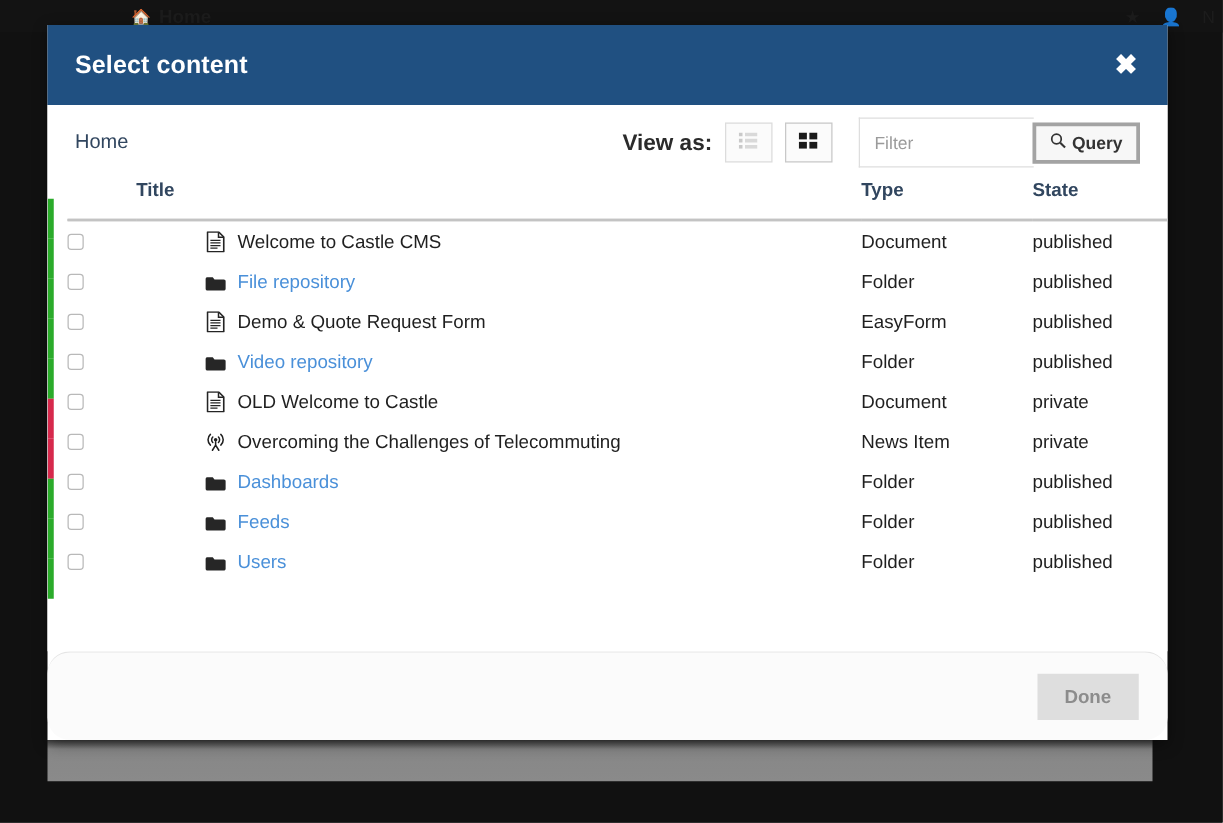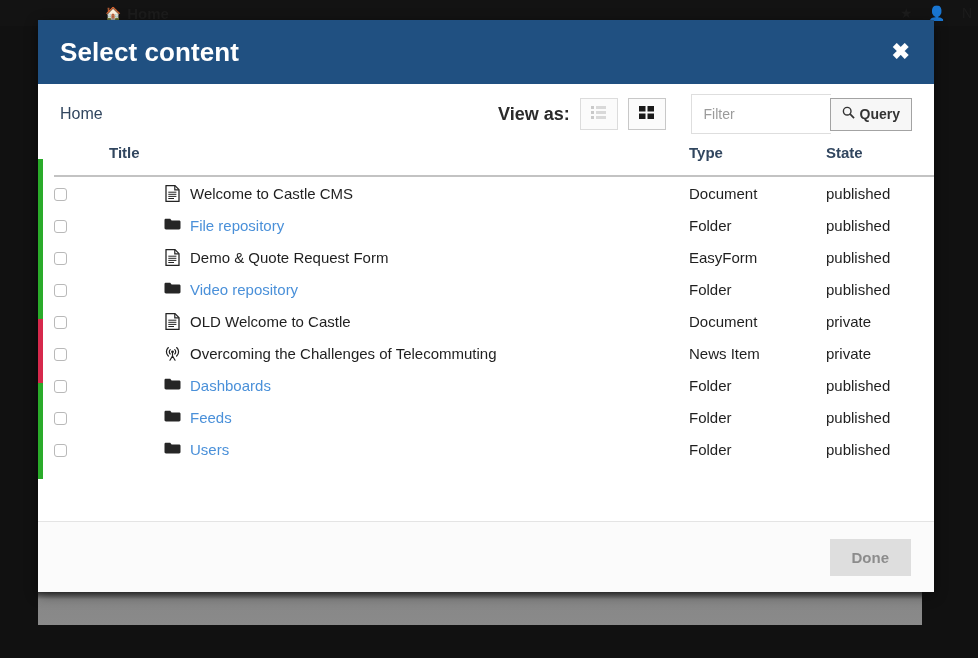--- a/index.html
+++ b/index.html
@@ -78,21 +78,21 @@
   .modal-header {
     height: 64px;
     background: #205081;
     display: flex;
     align-items: center;
     padding: 0 22px 0 22px;
     flex: 0 0 auto;
   }
   .modal-title {
     color: #ffffff;
-    font-size: 26px;
+    font-size: 20px;
     font-weight: bold;
     letter-spacing: .1px;
   }
   .close-btn {
     margin-left: auto;
     color: #ffffff;
     font-size: 22px;
     font-weight: bold;
     line-height: 1;
     cursor: pointer;
@@ -169,21 +169,21 @@
     color: #333;
     outline: none;
     background: #fff;
     font-family: "Liberation Sans", sans-serif;
     box-sizing: border-box;
   }
   .filter-input::placeholder { color: #9b9b9b; }
   .query-btn {
     height: 33px;
     align-self: center;
-    border: 1px solid #a3a3a3;
+    border: 3px solid #a3a3a3;
     background: #f7f7f7;
     padding: 0 11px;
     font-size: 14px;
     font-weight: bold;
     color: #333;
     display: flex;
     align-items: center;
     gap: 5px;
     cursor: pointer;
     font-family: "Liberation Sans", sans-serif;
@@ -238,21 +238,21 @@
     border: 1px solid #b9b9b9;
     border-radius: 3px;
     background: #fff;
     display: inline-block;
     vertical-align: middle;
     cursor: pointer;
     box-sizing: border-box;
   }
   .title-cell-inner {
     display: flex;
-    align-items: flex-start;
+    align-items: flex-end;
     gap: 9px;
   }
   .type-icon {
     width: 17px;
     display: inline-flex;
     align-items: center;
     justify-content: center;
     flex: 0 0 17px;
   }
   .title-link {
@@ -274,20 +274,21 @@
   
   .modal-footer {
     height: 70px;
     flex: 0 0 auto;
     border-top: 1px solid #e4e4e4;
     background: #fbfbfb;
     display: flex;
     align-items: center;
     justify-content: flex-end;
     padding-right: 23px;
+    border-radius: 18px;
   }
   .done-btn {
     background: #dedede;
     border: none;
     color: #8c8c8c;
     font-size: 15px;
     font-weight: bold;
     padding: 10px 22px;
     cursor: pointer;
     font-family: "Liberation Sans", sans-serif;

